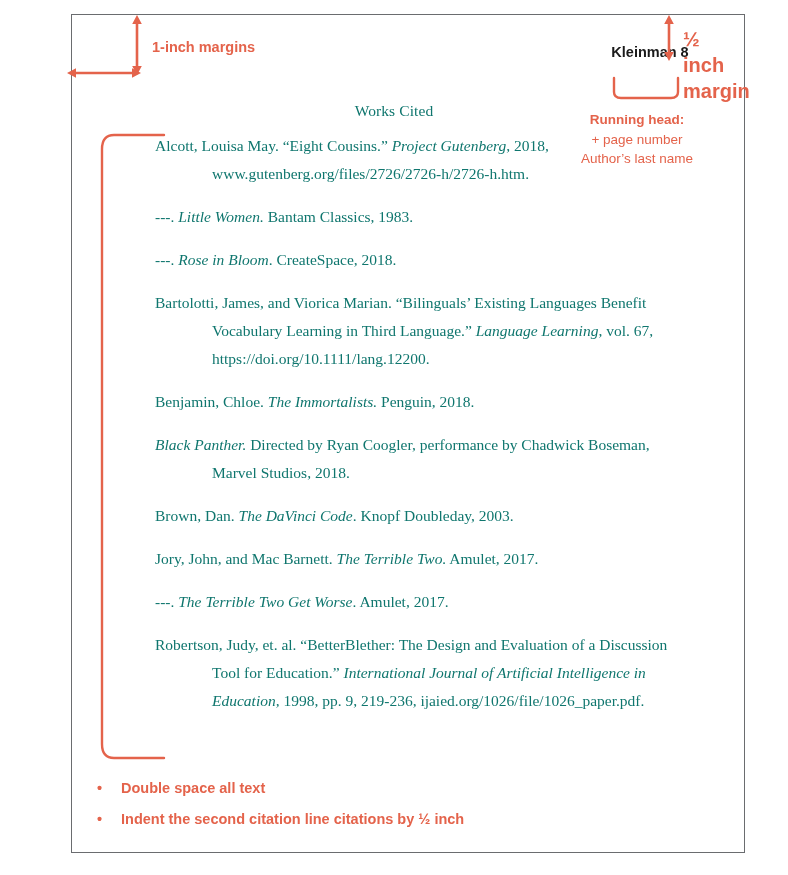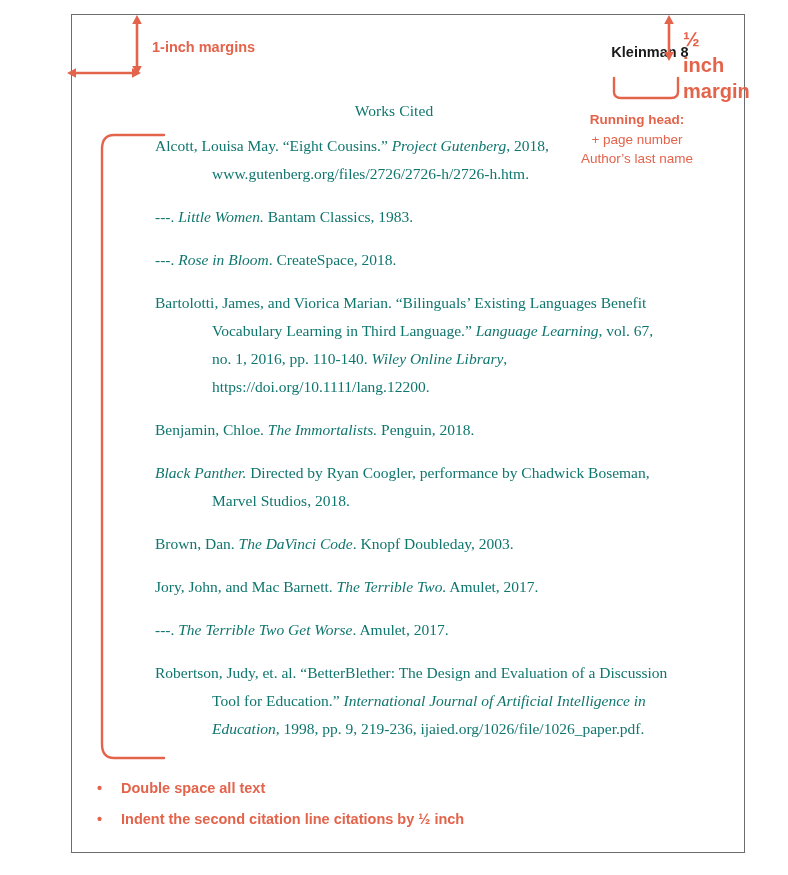--- a/index.html
+++ b/index.html
@@ -171,21 +171,20 @@
     </div>
     <div class="citation">
       <span class="cline"><span>---. </span><i>Little Women.</i><span> Bantam Classics, 1983.</span></span>
     </div>
     <div class="citation">
       <span class="cline"><span>---. </span><i>Rose in Bloom</i><span>. CreateSpace, 2018.</span></span>
     </div>
     <div class="citation">
       <span class="cline"><span>Bartolotti, James, and Viorica Marian. “Bilinguals’ Existing Languages Benefit</span></span>
       <span class="cline hang"><span>Vocabulary Learning in Third Language.” </span><i>Language Learning</i><span>, vol. 67,</span></span>
-      <span class="cline hang"><span>no. 1, 2016, pp. 110-140. </span><i>Wiley Online Library</i><span>,</span></span>
       <span class="cline hang"><span>https://doi.org/10.1111/lang.12200.</span></span>
     </div>
     <div class="citation">
       <span class="cline"><span>Benjamin, Chloe. </span><i>The Immortalists.</i><span> Penguin, 2018.</span></span>
     </div>
     <div class="citation">
       <span class="cline"><i>Black Panther.</i><span> Directed by Ryan Coogler, performance by Chadwick Boseman,</span></span>
       <span class="cline hang"><span>Marvel Studios, 2018.</span></span>
     </div>
     <div class="citation">

